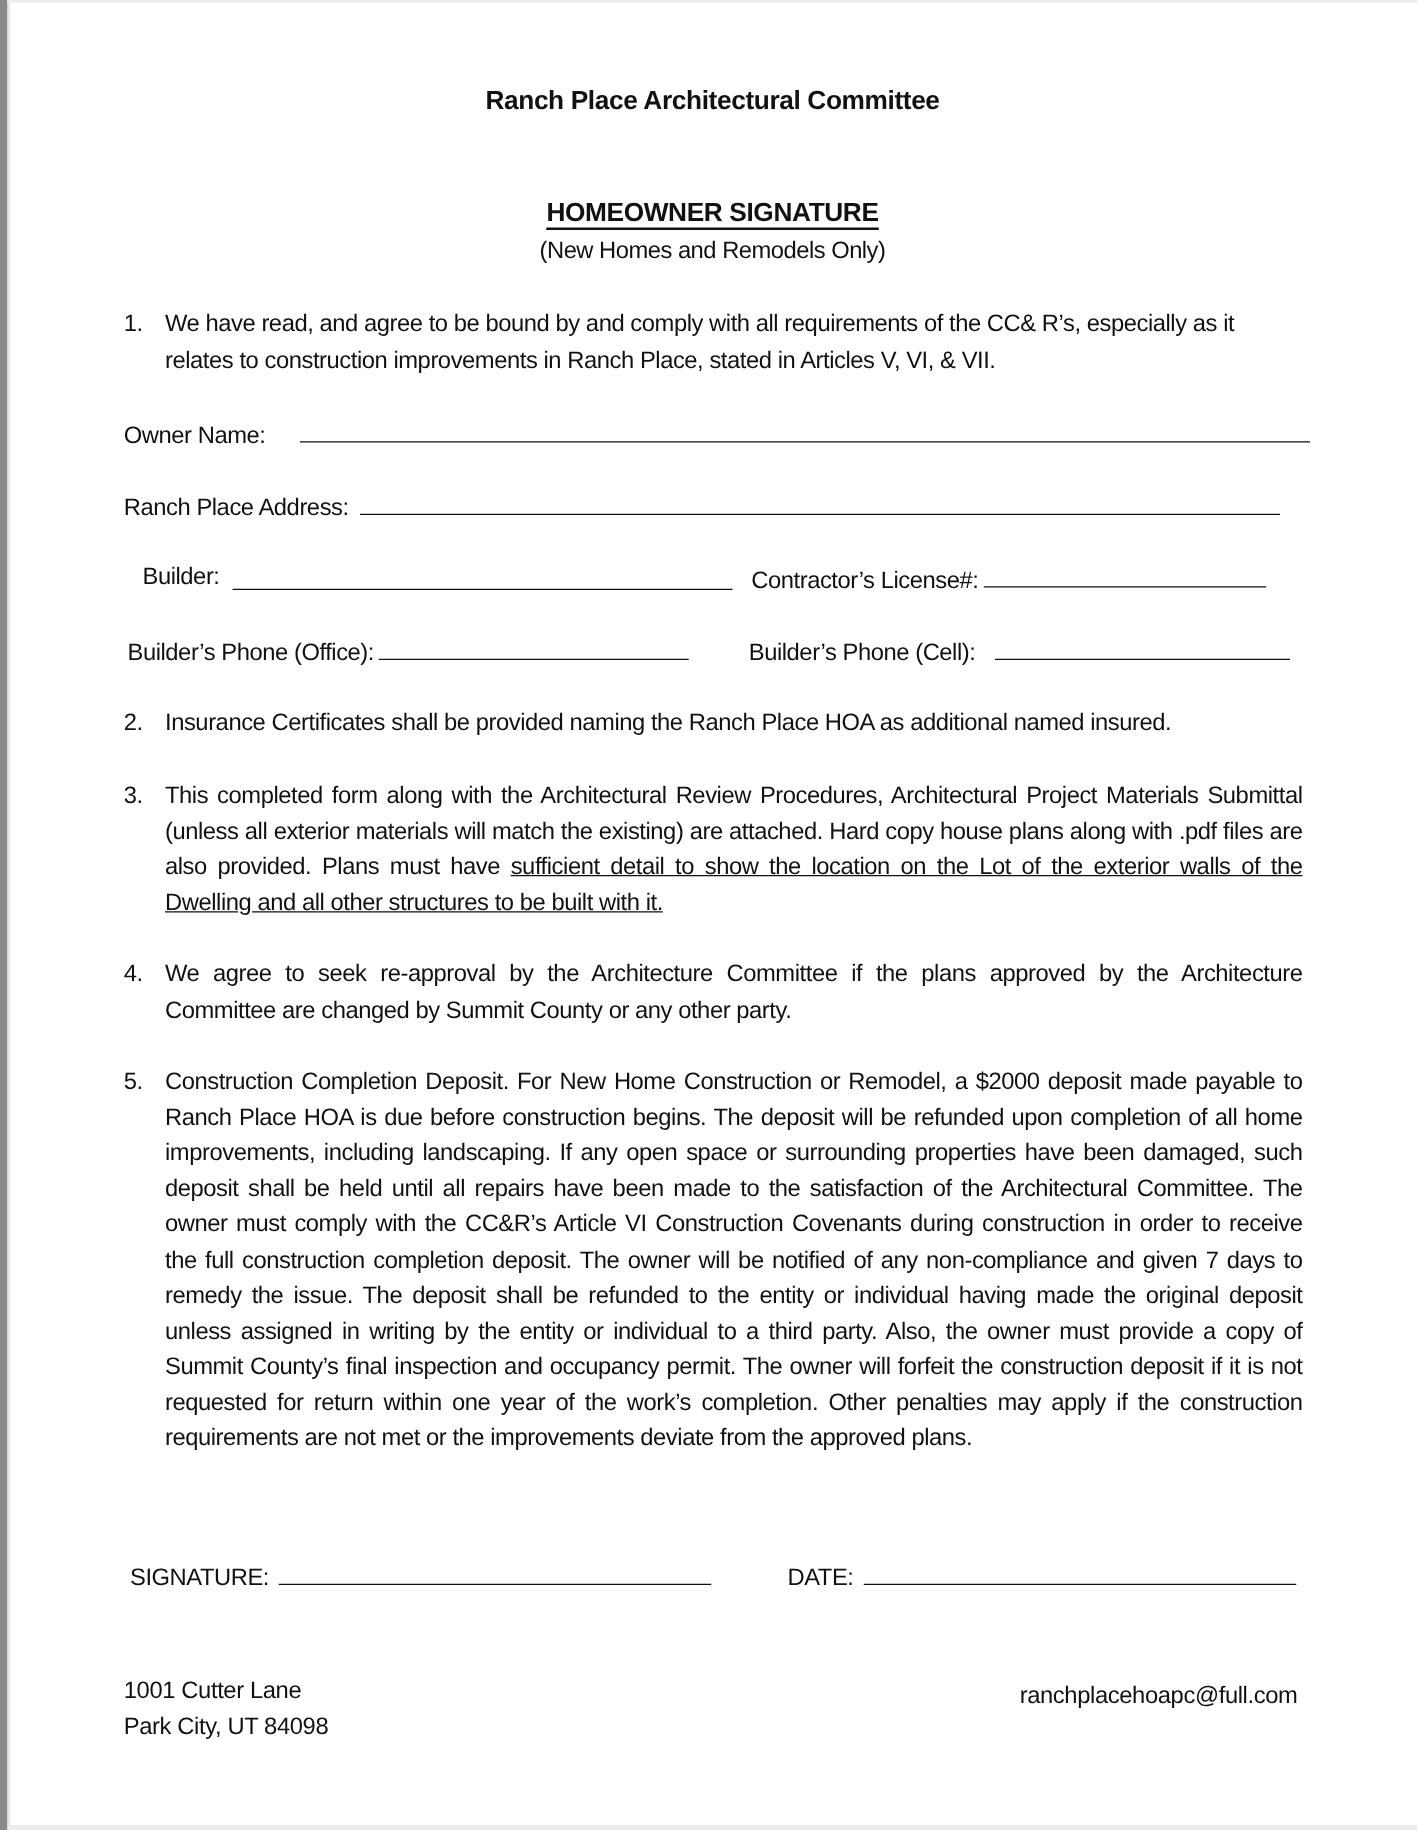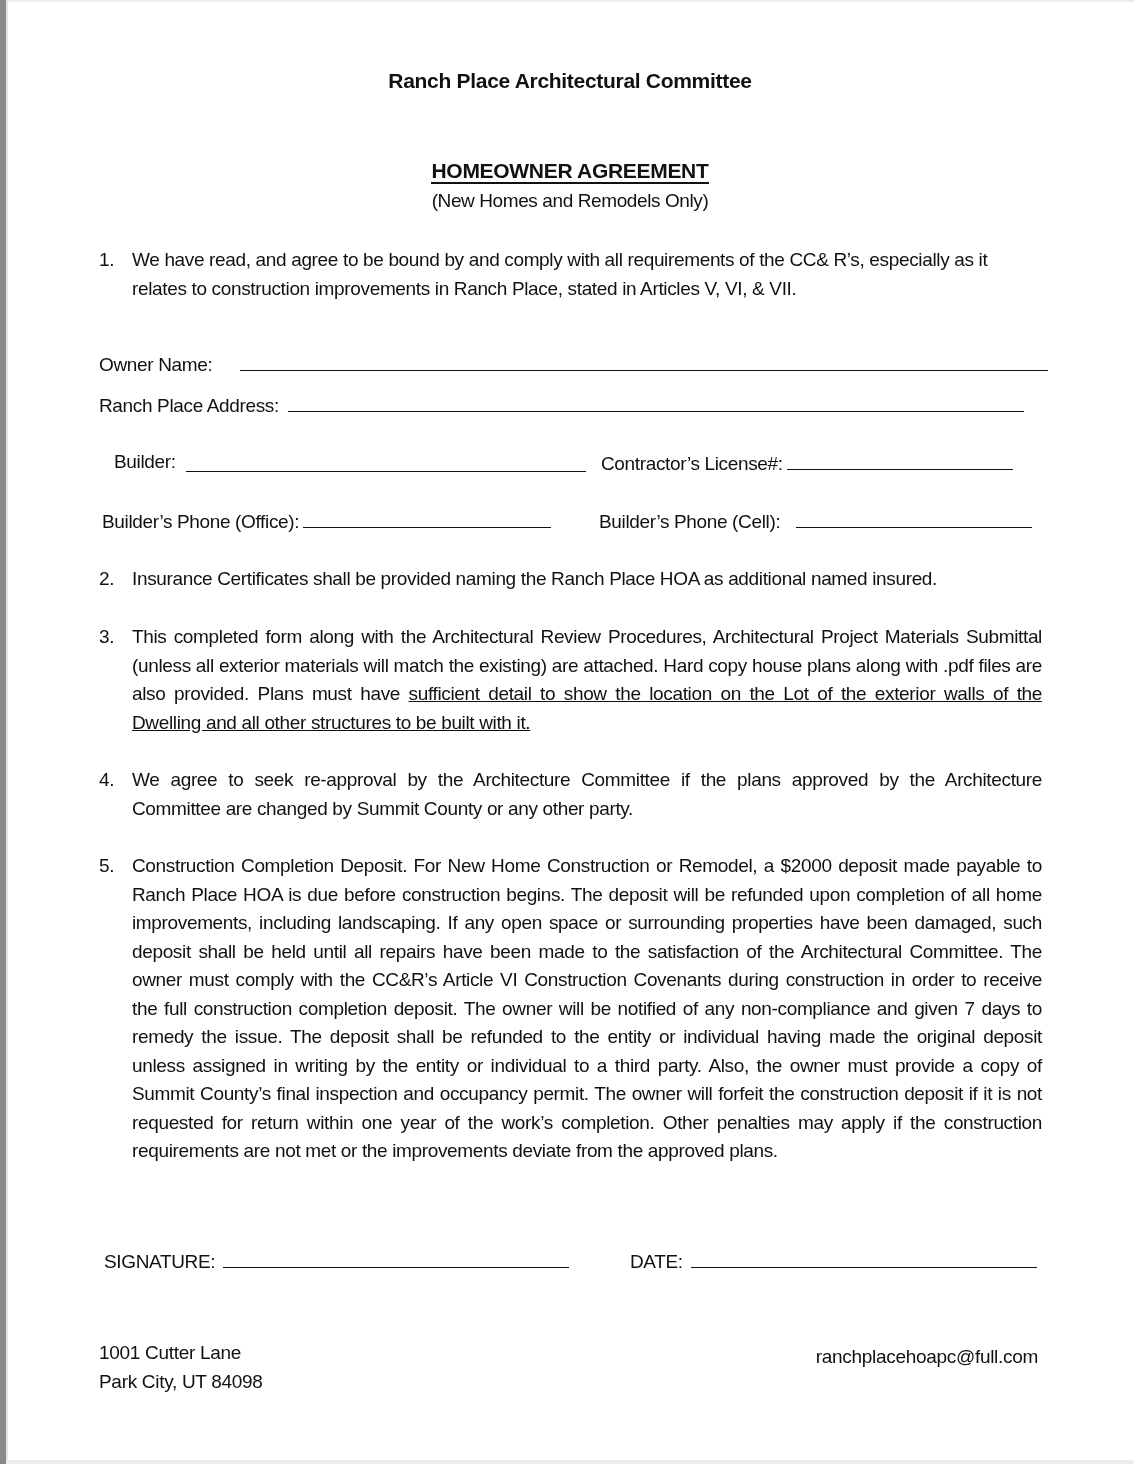--- a/index.html
+++ b/index.html
@@ -42,29 +42,29 @@
   </style>
 </head>
 <body>
 
 <div class="frame-left"></div>
 <div class="frame-left-inner"></div>
 <div class="frame-top"></div>
 <div class="frame-bottom"></div>
 
 <div class="abs title">Ranch Place Architectural Committee</div>
-<div class="abs heading"><span>HOMEOWNER AGREEMENT</span></div>
+<div class="abs heading"><span>HOMEOWNER SIGNATURE</span></div>
 <div class="abs subheading">(New Homes and Remodels Only)</div>
 
 <div class="para" style="top:246px;">
   <span class="num">1.</span>
   <span class="txt">We have read, and agree to be bound by and comply with all requirements of the CC&amp; R’s, especially as it relates to construction improvements in Ranch Place, stated in Articles V, VI, &amp; VII.</span>
 </div>
 
-<div class="field" style="left:99px; top:352px;gap:24px;">
+<div class="field" style="left:99px; top:335px;gap:24px;">
   <span>Owner Name:</span>
   <span class="line" style="width:808px; margin-left:4px;"></span>
 </div>
 
 <div class="field" style="left:99px; top:393px;">
   <span>Ranch Place Address:</span>
   <span class="line" style="width:736px; margin-left:9px;"></span>
 </div>
 
 <div class="field" style="left:114px; top:451px;align-items:center;">

